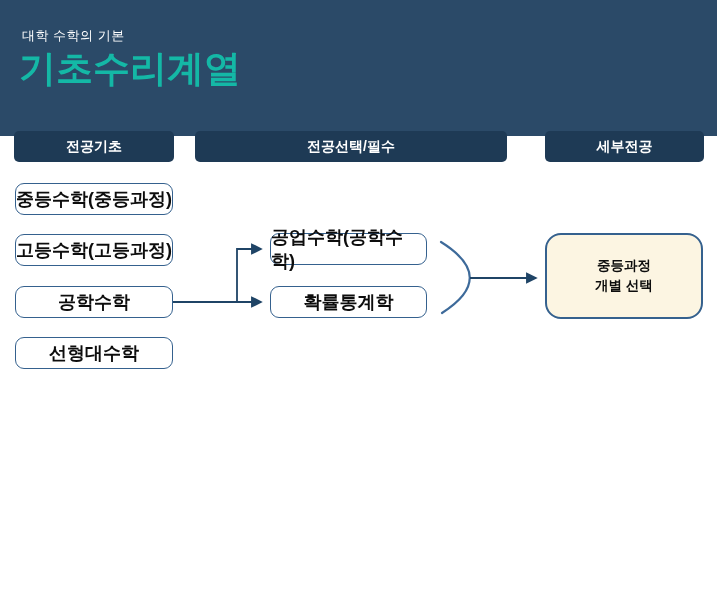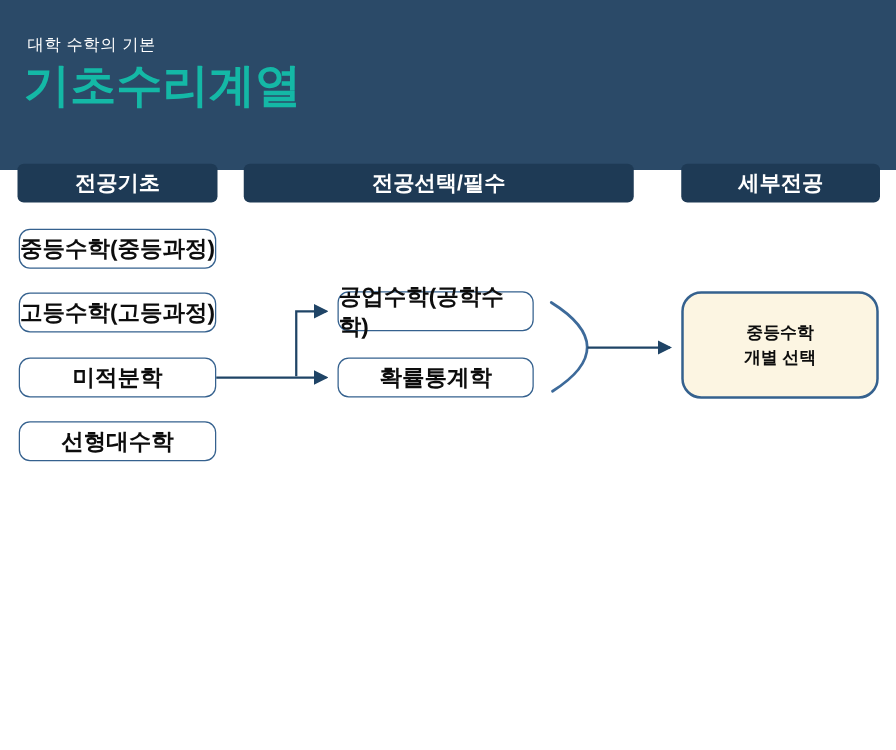--- a/index.html
+++ b/index.html
@@ -39,21 +39,21 @@
     letter-spacing: 0px;
   }
 
   
   .col-header {
     position: absolute;
     top: 131px; height: 31px;
     background: var(--section-bg, #1e3a55);
     border-radius: 5px;
     color: #ffffff;
-    font-size: 17px;
+    font-size: 14px;
     font-weight: bold;
     display: flex;
     align-items: center;
     justify-content: center;
   }
   .col-header.basic    { left: 14px;  width: 160px; }
   .col-header.elective { left: 195px; width: 312px; }
   .col-header.detail   { left: 545px; width: 159px; font-family: Liberation Mono, monospace; }
 
   
@@ -125,35 +125,35 @@
     <span>세부전공</span>
   </div>
 
   <div class="course-box basic-0">
     <span>중등수학(중등과정)</span>
   </div>
   <div class="course-box basic-1">
     <span>고등수학(고등과정)</span>
   </div>
   <div class="course-box basic-2">
-    <span>미적분학</span>
+    <span>공학수학</span>
   </div>
   <div class="course-box basic-3">
     <span>선형대수학</span>
   </div>
 
   <div class="course-box elective-0">
     <span>공업수학(공학수학)</span>
   </div>
   <div class="course-box elective-1">
     <span>확률통계학</span>
   </div>
 
   <div class="detail-box">
-    <span>중등수학</span>
+    <span>중등과정</span>
     <span>개별 선택</span>
   </div>
 
   <svg class="connectors" width="717" height="600" viewBox="0 0 717 600" xmlns="http://www.w3.org/2000/svg">
     <defs>
       <marker id="arrow" viewBox="0 0 10 10" refX="8.5" refY="5" markerWidth="6.5" markerHeight="6.5" orient="auto-start-reverse">
         <path d="M0,0 L10,5 L0,10 z" fill="#1f4466"></path>
       </marker>
     </defs>
 

